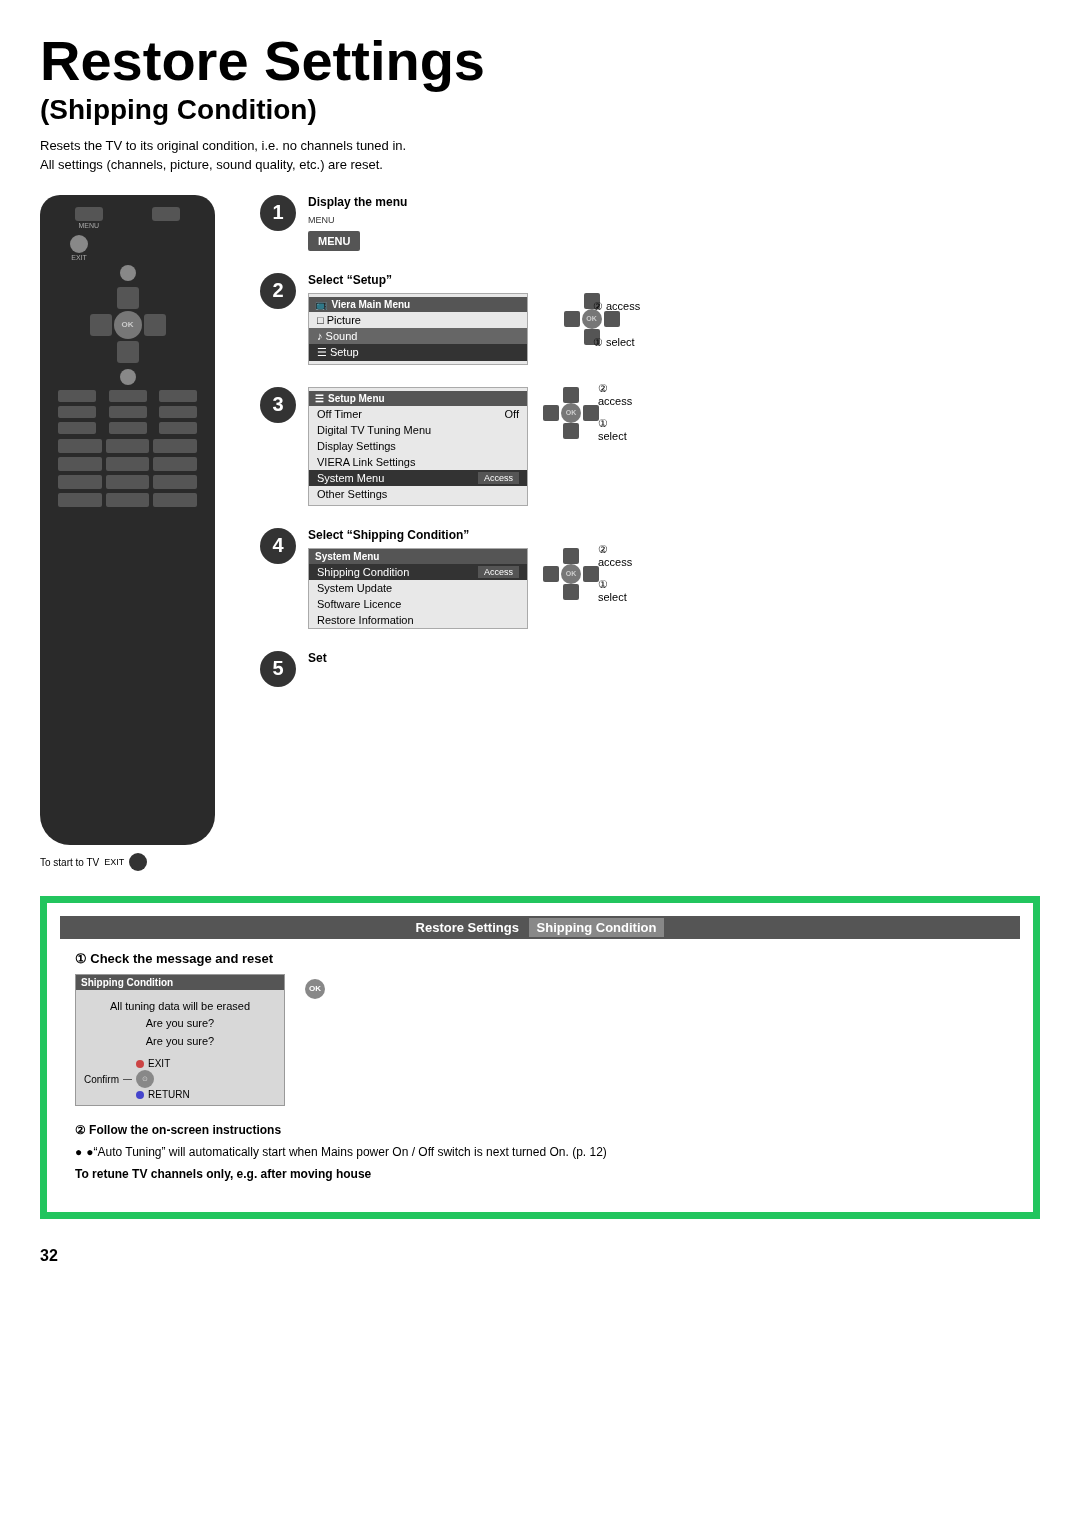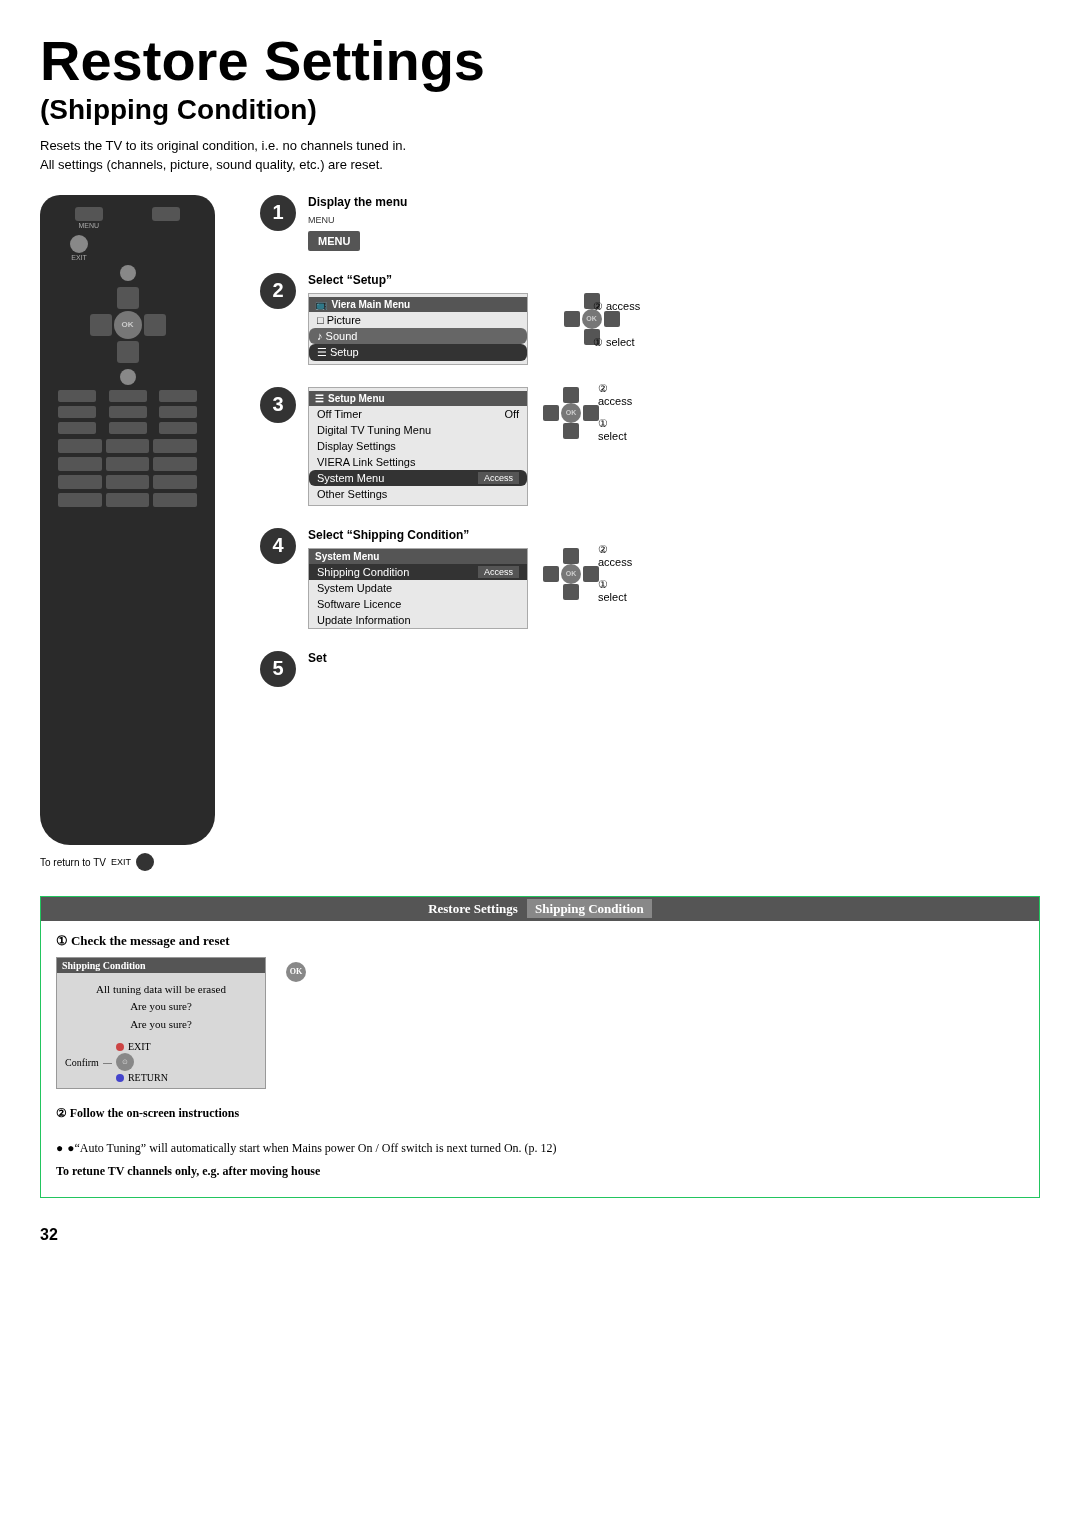--- a/index.html
+++ b/index.html
@@ -232,21 +232,20 @@
       font-weight: bold;
       display: flex;
       align-items: center;
       gap: 4px;
     }
     .menu-item {
       padding: 2px 8px;
       display: flex;
       justify-content: space-between;
       align-items: center;
-      border-radius: 6px;
     }
     .menu-item.selected {
       background: #333;
       color: #fff;
     }
     .menu-item.highlighted {
       background: #666;
       color: #fff;
     }
     .menu-item-access {
@@ -307,25 +306,24 @@
       margin-top: 4px;
     }
     .menu-label-small {
       font-size: 9px;
       color: #333;
       margin-bottom: 2px;
     }
 
     
     .bottom-box {
-      border: 1px solid #22c55e;
+      border: 7px solid #22c55e;
       margin-top: 25px;
-      padding: 15px;
+      padding: 28px;
       font-size: 12px;
-      font-family: Liberation Serif, serif;
     }
     .bottom-box-header {
       background: #555;
       color: #fff;
       text-align: center;
       padding: 4px;
       font-size: 13px;
       font-weight: bold;
       margin: -15px -15px 12px -15px;
     }
@@ -401,21 +399,21 @@
       display: flex;
       align-items: center;
       gap: 10px;
       margin-top: 5px;
     }
     .follow-step {
       margin-top: 12px;
     }
     .follow-title {
       font-weight: bold;
-      margin-bottom: 20px;
+      margin-bottom: 8px;
     }
     .bullet-item {
       display: flex;
       gap: 4px;
       margin-bottom: 4px;
     }
     .retune-title {
       font-weight: bold;
       margin-top: 8px;
       margin-bottom: 3px;
@@ -545,21 +543,21 @@
         <div class="num-btn"></div>
         <div class="num-btn"></div>
         <div class="num-btn"></div>
         <div class="num-btn"></div>
       </div>
 
     </div>
 
     <div class="remote-annotation">
       <span>
-        <span style="font-size:10px;">To return to TV</span>
+        <span style="font-size:10px;">To start to TV</span>
       </span>
       <span style="font-size:9px;">EXIT</span>
       <div class="annotation-circle"></div>
     </div>
   </div>
 
   <div class="steps-section">
 
     <div class="step">
       <div class="step-number">1</div>
@@ -679,21 +677,21 @@
               <span>Shipping Condition</span>
               <span class="menu-item-access">Access</span>
             </div>
             <div class="step4-item">
               <span>System Update</span>
             </div>
             <div class="step4-item">
               <span>Software Licence</span>
             </div>
             <div class="step4-item">
-              <span>Update Information</span>
+              <span>Restore Information</span>
             </div>
           </div>
           <div style="position:relative;">
             <div class="mini-dpad">
               <div class="mini-dpad-row">
                   <div class="mini-dpad-btn"></div>
                 </div>
               <div class="mini-dpad-row" style="gap:2px;">
                 <div class="mini-dpad-btn"></div>
                 <div class="mini-dpad-center">OK</div>

